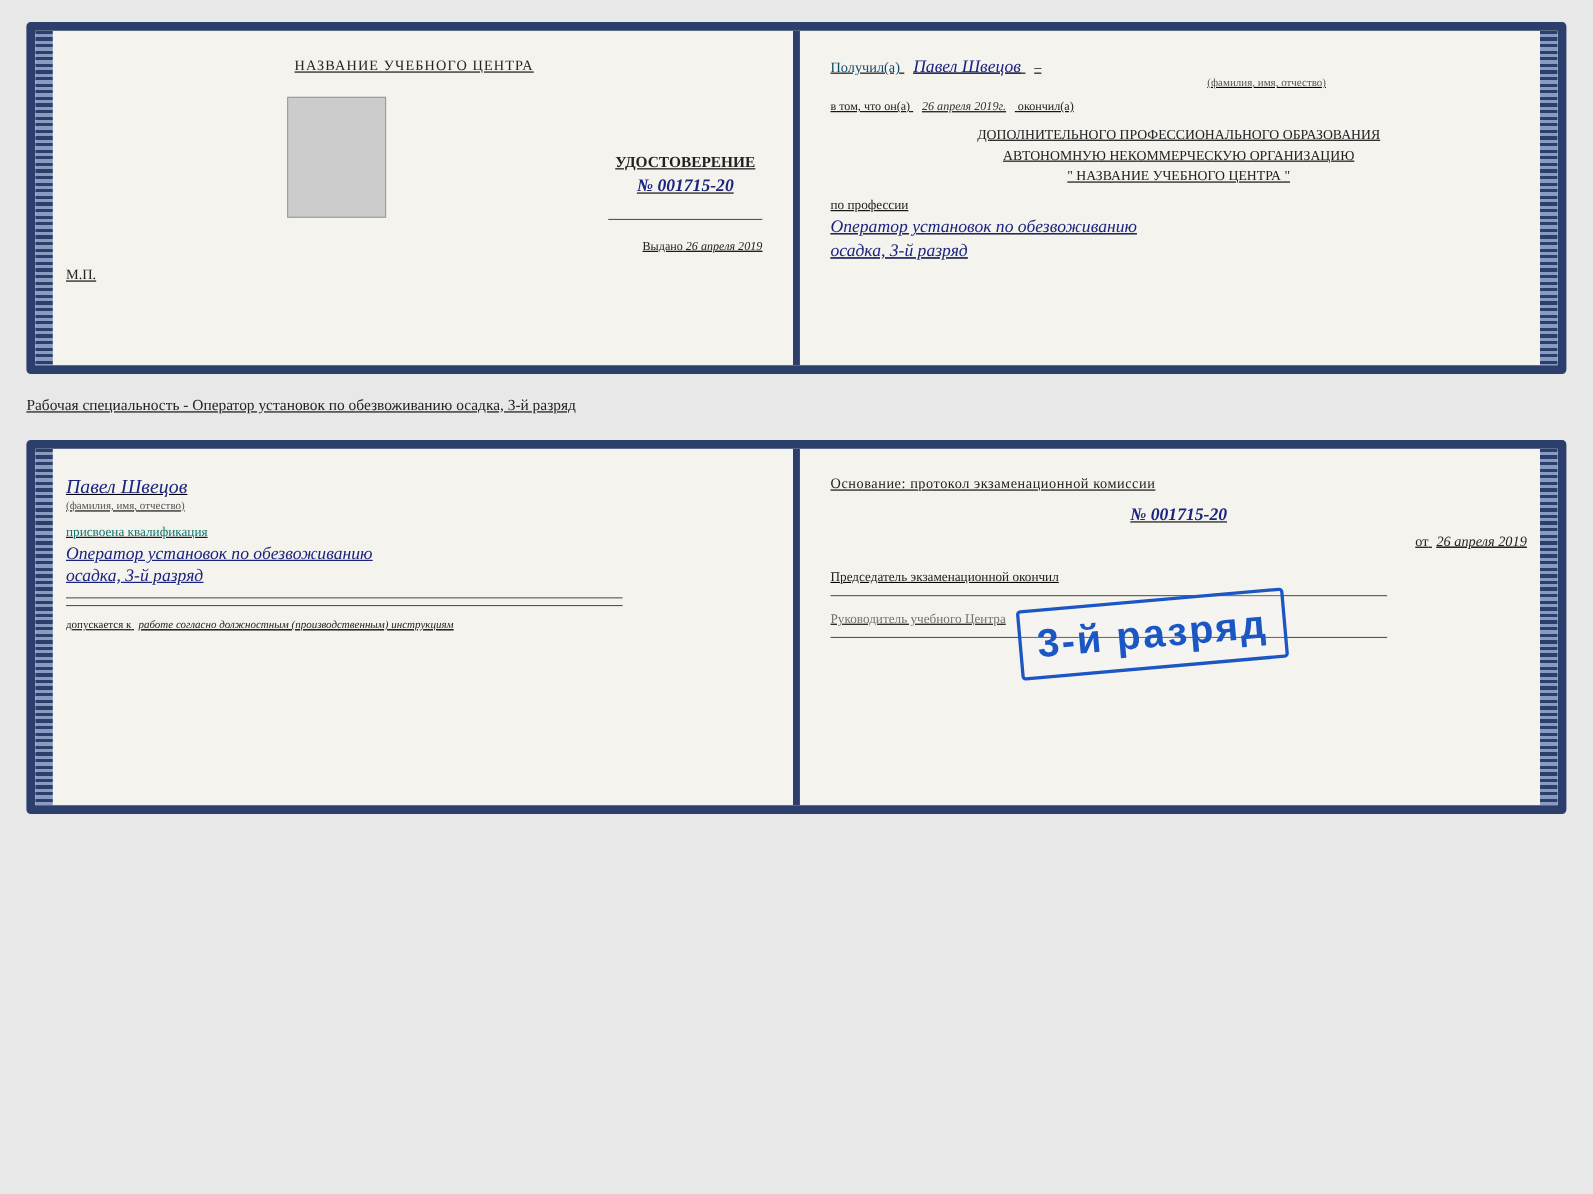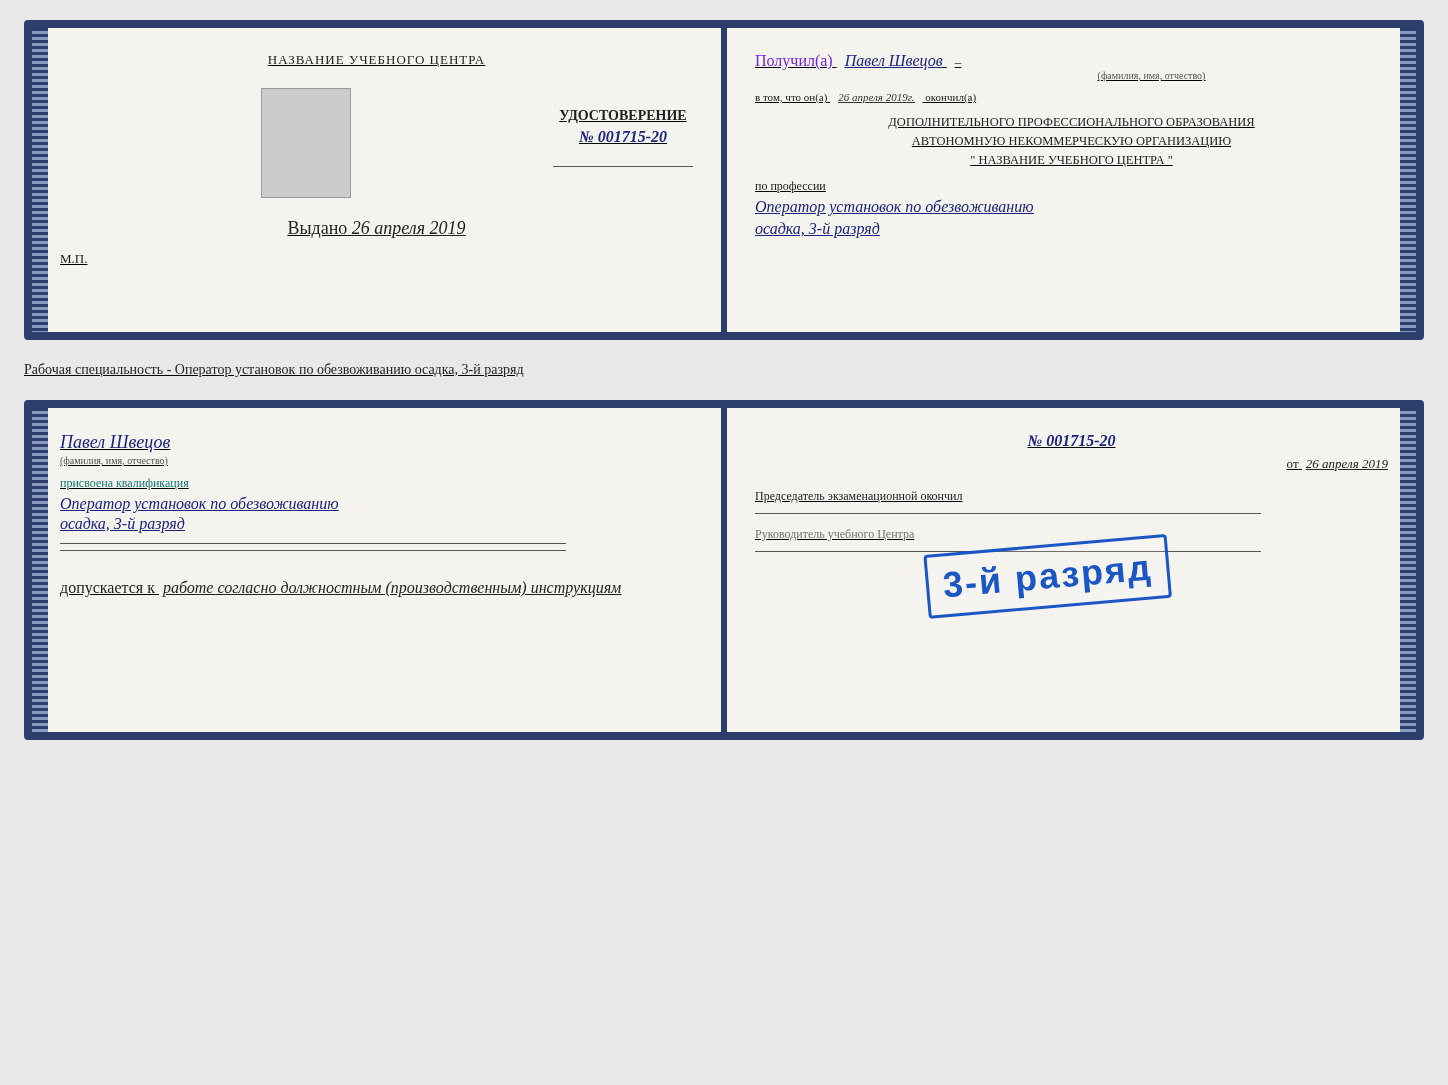--- a/index.html
+++ b/index.html
@@ -70,24 +70,24 @@
     .cert-number {
       text-align: center;
       font-size: 16px;
       font-weight: bold;
       color: #1a237e;
       font-style: italic;
       margin-bottom: 20px;
     }
 
     .cert-issued {
-      font-size: 18px;
+      font-size: 11px;
       color: #222;
       margin-top: 10px;
-      text-align: center;
+      text-align: right;
     }
 
     .cert-issued span.filled {
       text-decoration: underline;
     }
 
     .mp-label {
       font-size: 13px;
       color: #222;
       margin-top: 12px;
@@ -97,22 +97,22 @@
     .photo-box {
       width: 90px;
       height: 110px;
       background: #ccc;
       border: 1px solid #999;
       margin: 0 auto 10px auto;
     }
 
     
     .received-line {
-      font-size: 16px;
-      color: #6d28d9;
+      font-size: 13px;
+      color: #0c4a6e;
       margin-bottom: 6px;
     }
     .received-name {
       font-size: 16px;
       color: #1a237e;
       font-style: italic;
       display: inline;
     }
     .subtitle-small {
       font-size: 10px;
@@ -216,23 +216,23 @@
       margin-bottom: 10px;
     }
 
     .sig-line {
       border-top: 1px solid #555;
       width: 80%;
       margin: 6px 0;
     }
 
     .allowed-text {
-      font-size: 16px;
-      color: #222;
-      margin-top: 24px;
+      font-size: 10px;
+      color: #222;
+      margin-top: 10px;
       line-height: 1.6;
     }
     .allowed-italic {
       font-style: italic;
       text-decoration: underline;
     }
 
     
     .basis-title {
       font-size: 13px;
@@ -346,21 +346,21 @@
 
 <div class="page-container">
 
   <div class="document-card">
     <div class="binding-lines-left"></div>
     <div class="doc-inner">
 
       <div class="doc-left">
         <div class="center-title">НАЗВАНИЕ УЧЕБНОГО ЦЕНТРА</div>
 
-        <div style="display:flex; align-items:flex-start; gap:2px; margin-top:20px;">
+        <div style="display:flex; align-items:flex-end; gap:2px; margin-top:20px;">
           <div class="photo-box"></div>
           <div>
             <div class="cert-title">УДОСТОВЕРЕНИЕ</div>
             <div class="cert-number">№ 001715-20</div>
             <div style="border-top:1px solid #555; width:140px; margin: 8px 0;"></div>
           </div>
         </div>
 
         <div class="cert-issued">
           <span>Выдано</span>
@@ -447,20 +447,21 @@
           <span class="edge-char">–</span>
           <span class="edge-char">И</span>
           <span class="edge-char">а</span>
           <span class="edge-char">←</span>
           <span class="edge-char">–</span>
           <span class="edge-char">–</span>
           <span class="edge-char">–</span>
           <span class="edge-char">–</span>
         </div>
 
+        <div class="basis-title">Основание: протокол экзаменационной комиссии</div>
 
         <div class="protocol-number">№ 001715-20</div>
 
         <div class="from-date">
           <span>от</span>
           <span style="text-decoration:underline; font-style:italic; margin-left:4px;">26 апреля 2019</span>
         </div>
 
         <div class="chairman-label">Председатель экзаменационной окончил</div>
         <div style="border-top:1px solid #555; width:80%; margin: 8px 0;"></div>

